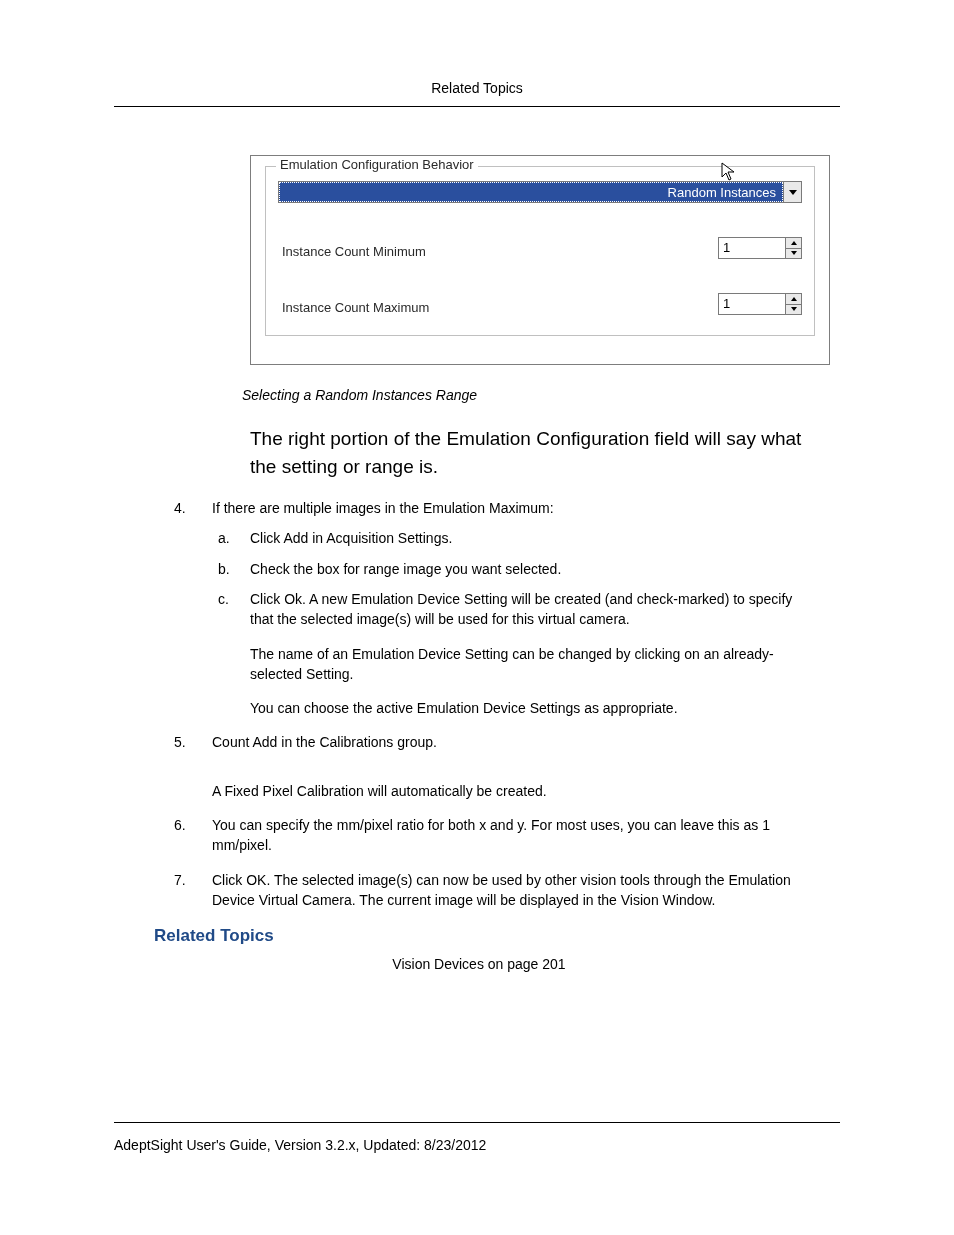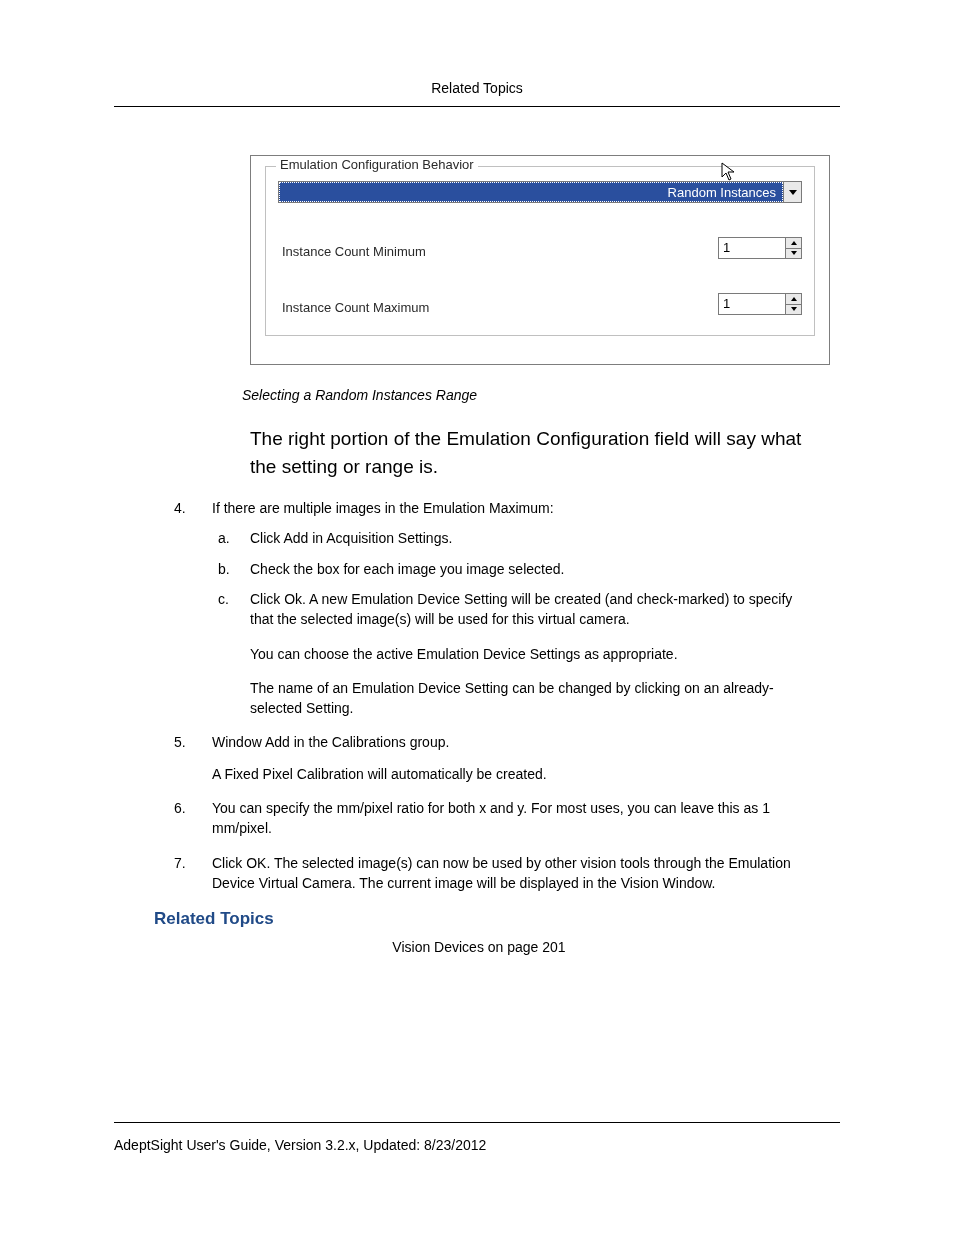--- a/index.html
+++ b/index.html
@@ -109,34 +109,34 @@
       <li>
         <span class="num">4.</span>
         <span>If there are multiple images in the Emulation Maximum:</span>
         <ol class="sub">
           <li>
             <span class="num">a.</span>
             <span>Click Add in Acquisition Settings.</span>
           </li>
           <li>
             <span class="num">b.</span>
-            <span>Check the box for each image you image selected.</span>
+            <span>Check the box for range image you want selected.</span>
           </li>
           <li>
             <span class="num">c.</span>
             <span>Click Ok. A new Emulation Device Setting will be created (and check-marked) to specify that the selected image(s) will be used for this virtual camera.</span>
+            <div class="subpara" style="margin-left:0; margin-top:14px;">The name of an Emulation Device Setting can be changed by clicking on an already-selected Setting.</div>
             <div class="subpara" style="margin-left:0; margin-top:14px;">You can choose the active Emulation Device Settings as appropriate.</div>
-            <div class="subpara" style="margin-left:0; margin-top:14px;">The name of an Emulation Device Setting can be changed by clicking on an already-selected Setting.</div>
           </li>
         </ol>
       </li>
       <li>
         <span class="num">5.</span>
-        <span>Window Add in the Calibrations group.</span>
-        <div class="indent" style="margin-top:11px;">A Fixed Pixel Calibration will automatically be created.</div>
+        <span>Count Add in the Calibrations group.</span>
+        <div class="indent" style="margin-top:28px;">A Fixed Pixel Calibration will automatically be created.</div>
       </li>
       <li>
         <span class="num">6.</span>
         <span>You can specify the mm/pixel ratio for both x and y. For most uses, you can leave this as 1 mm/pixel.</span>
       </li>
       <li>
         <span class="num">7.</span>
         <span>Click OK. The selected image(s) can now be used by other vision tools through the Emulation Device Virtual Camera. The current image will be displayed in the Vision Window.</span>
       </li>
     </ol>

